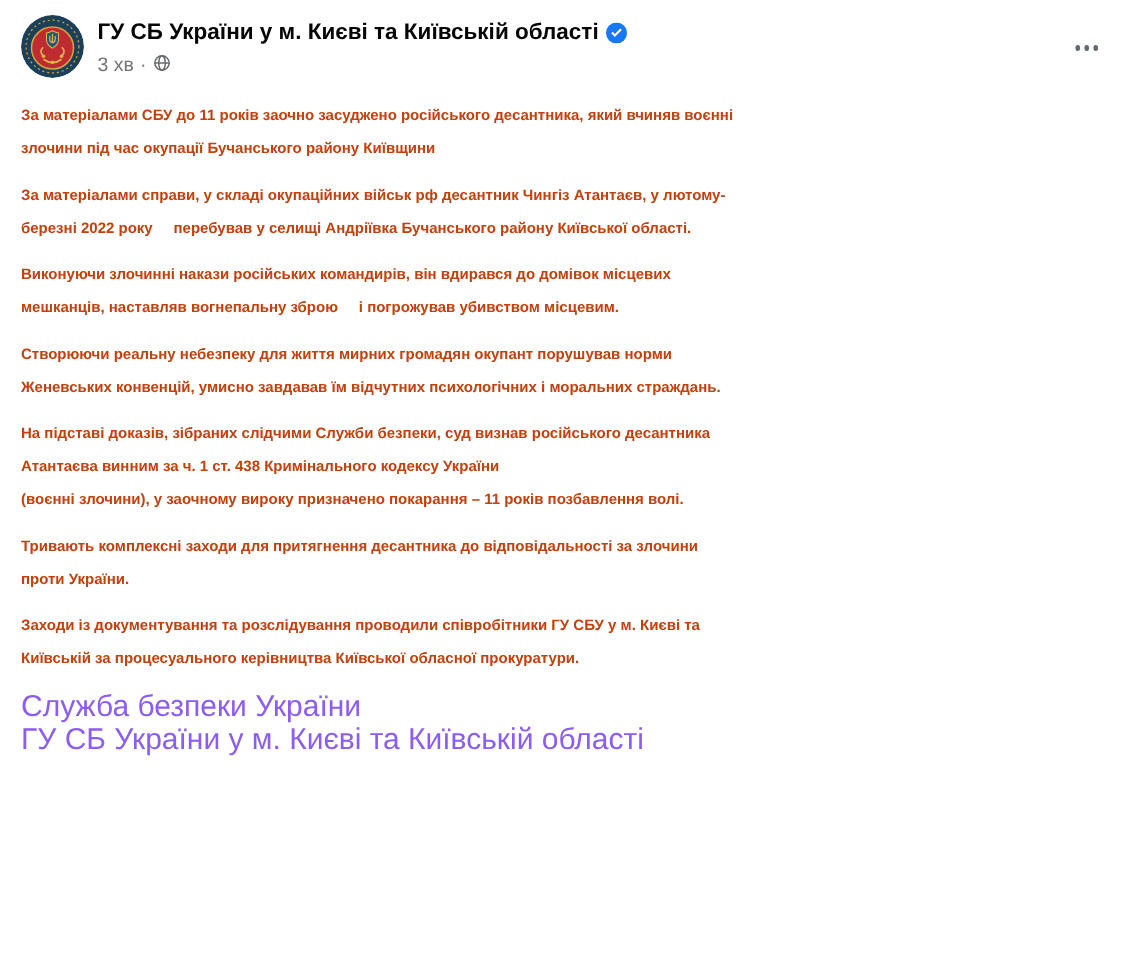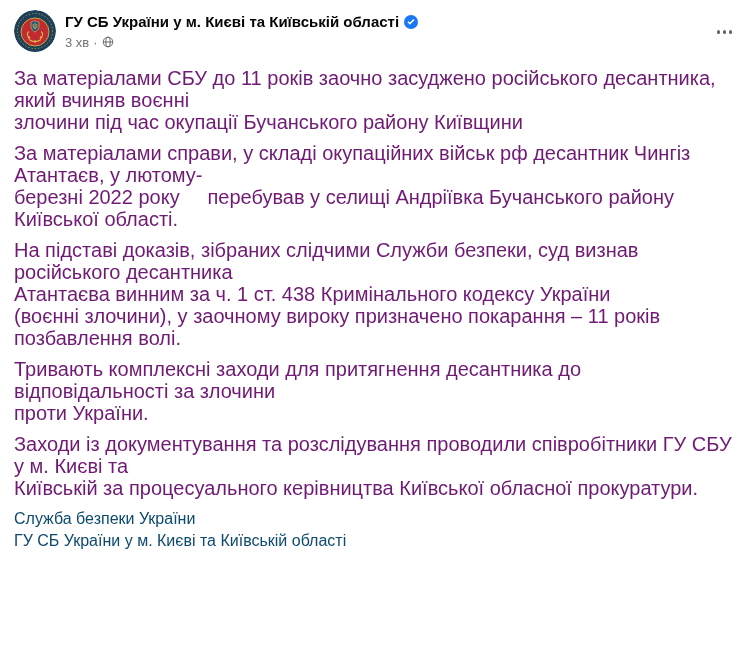--- a/index.html
+++ b/index.html
@@ -88,33 +88,34 @@
     border-radius: 50%;
     background: #606770;
   }
   
   .content {
     margin-top: 15px;
     padding-right: 10px;
   }
   .content p {
     margin: 0 0 9px 0;
-    font-size: 20px;
+    font-size: 10px;
     line-height: 22px;
-    color: #701a75;
+    color: #c2410c;
     white-space: pre-wrap;
+    font-weight: bold;
   }
   .links {
     margin-top: 0;
   }
   .links a {
     display: block;
-    font-size: 16px;
+    font-size: 20px;
     line-height: 22px;
-    color: #0c4a6e;
+    color: #8b5cf6;
     text-decoration: none;
     cursor: pointer;
     white-space: pre-wrap;
   }
 </style>
 </head>
 <body>
 
 <div class="post">
 
@@ -165,20 +166,24 @@
       <span class="dot"></span>
     </div>
 
   </div>
 
   <div class="content">
     <p>За матеріалами СБУ до 11 років заочно засуджено російського десантника, який вчиняв воєнні
 злочини під час окупації Бучанського району Київщини</p>
     <p>За матеріалами справи, у складі окупаційних військ рф десантник Чингіз Атантаєв, у лютому-
 березні 2022 року     перебував у селищі Андріївка Бучанського району Київської області.</p>
+    <p>Виконуючи злочинні накази російських командирів, він вдирався до домівок місцевих
+мешканців, наставляв вогнепальну зброю     і погрожував убивством місцевим.</p>
+    <p>Створюючи реальну небезпеку для життя мирних громадян окупант порушував норми
+Женевських конвенцій, умисно завдавав їм відчутних психологічних і моральних страждань.</p>
     <p>На підставі доказів, зібраних слідчими Служби безпеки, суд визнав російського десантника
 Атантаєва винним за ч. 1 ст. 438 Кримінального кодексу України
 (воєнні злочини), у заочному вироку призначено покарання – 11 років позбавлення волі.</p>
     <p>Тривають комплексні заходи для притягнення десантника до відповідальності за злочини
 проти України.</p>
     <p>Заходи із документування та розслідування проводили співробітники ГУ СБУ у м. Києві та
 Київській за процесуального керівництва Київської обласної прокуратури.</p>
 
     <div class="links">
       <a href="#">Служба безпеки України</a>

